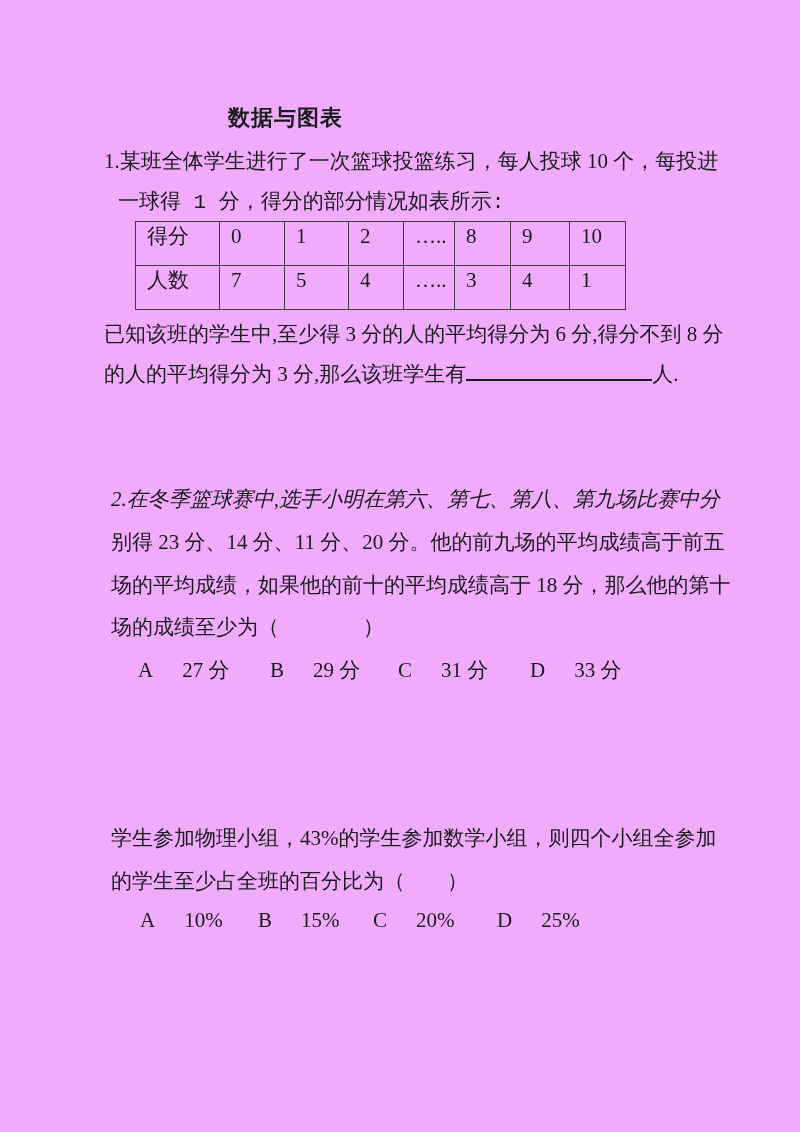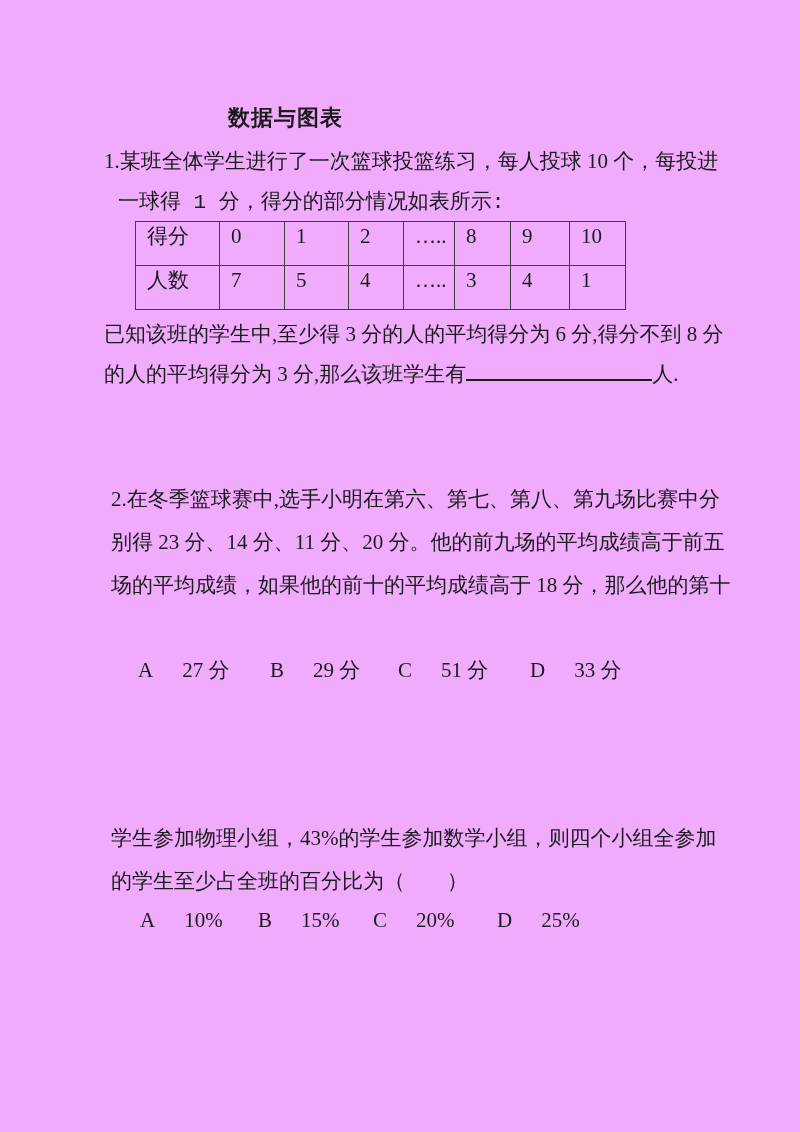--- a/index.html
+++ b/index.html
@@ -94,27 +94,28 @@
       <td>3</td>
       <td>4</td>
       <td>1</td>
     </tr>
   </tbody>
     </table>
 
   <div class="line" style="left:104px; top:320px;">已知该班的学生中,至少得 3 分的人的平均得分为 6 分,得分不到 8 分</div>
   <div class="line" style="left:104px; top:360px;"><span>的人的平均得分为 3 分,那么该班学生有</span><span class="blank"></span><span>人.</span></div>
 
-  <div class="line" style="left:111px; top:485px;">2.在冬季篮球赛中,选手小明在第六、第七、第八、第九场比赛中分</div>
+  <div class="line" style="left:111px; top:485px;font-style:italic;">2.在冬季篮球赛中,选手小明在第六、第七、第八、第九场比赛中分</div>
   <div class="line" style="left:111px; top:528px;">别得 23 分、14 分、11 分、20 分。他的前九场的平均成绩高于前五</div>
   <div class="line" style="left:111px; top:571px;">场的平均成绩，如果他的前十的平均成绩高于 18 分，那么他的第十</div>
+  <div class="line" style="left:111px; top:613px;">场的成绩至少为（　　　　）</div>
 
   <div class="opt" style="left:138px; top:656px;"><span>A</span><span class="val">27 分</span></div>
   <div class="opt" style="left:270px; top:656px;"><span>B</span><span class="val">29 分</span></div>
-  <div class="opt" style="left:398px; top:656px;"><span>C</span><span class="val">51 分</span></div>
+  <div class="opt" style="left:398px; top:656px;"><span>C</span><span class="val">31 分</span></div>
   <div class="opt" style="left:530px; top:656px;"><span>D</span><span class="val">33 分</span></div>
 
   <div class="line" style="left:111px; top:824px;">学生参加物理小组，43%的学生参加数学小组，则四个小组全参加</div>
   <div class="line" style="left:111px; top:867px;">的学生至少占全班的百分比为（　　）</div>
 
   <div class="opt" style="left:140px; top:906px;"><span>A</span><span class="val">10%</span></div>
   <div class="opt" style="left:258px; top:906px;"><span>B</span><span class="val">15%</span></div>
   <div class="opt" style="left:373px; top:906px;"><span>C</span><span class="val">20%</span></div>
   <div class="opt" style="left:497px; top:906px;"><span>D</span><span class="val">25%</span></div>
 

